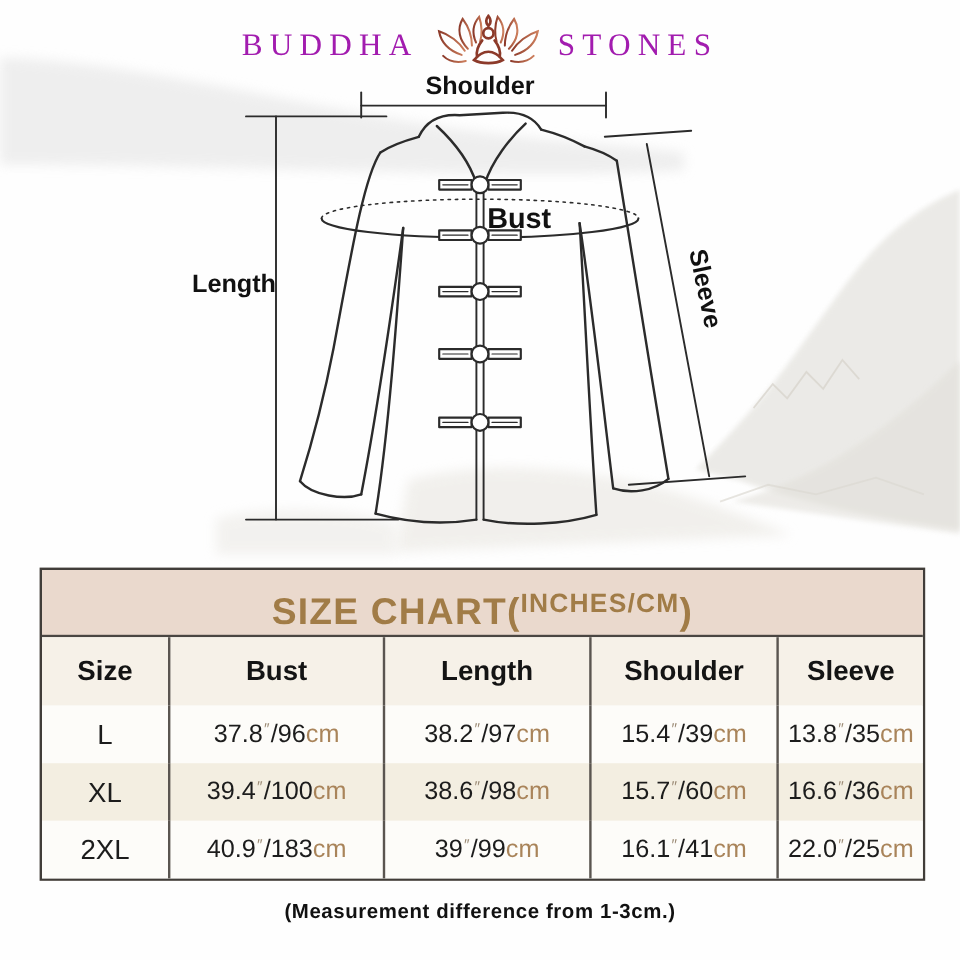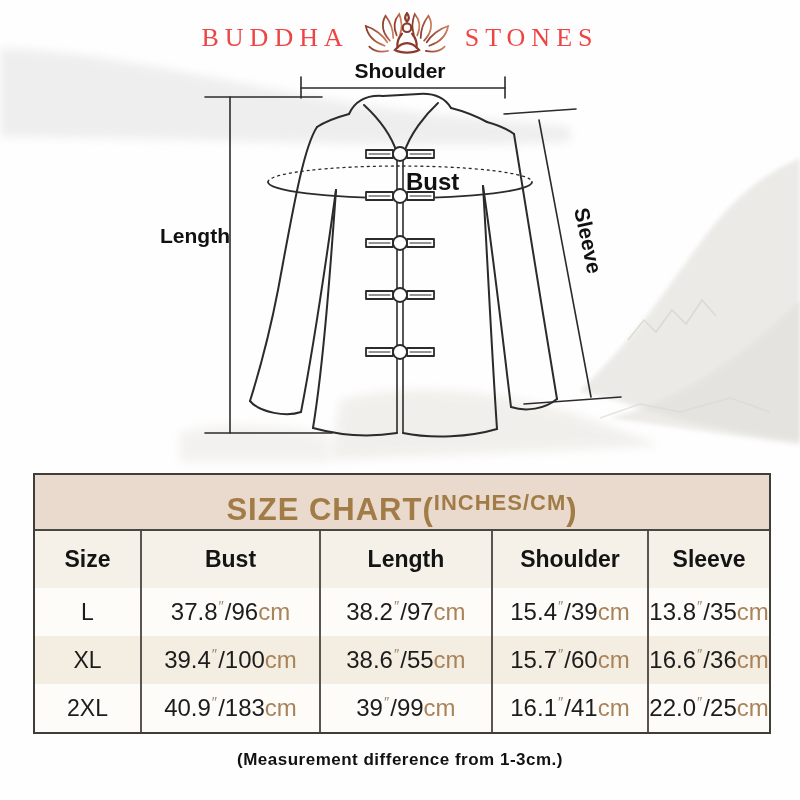--- a/index.html
+++ b/index.html
@@ -8,21 +8,21 @@
     background:#fefefe;overflow:hidden;
     font-family:"Liberation Sans",sans-serif;
   }
   
   .logo-bar{
     position:absolute;top:8px;left:0;width:100%;height:60px;
     display:flex;align-items:center;justify-content:center;gap:14px;z-index:3;
   }
   .logo-word{
     font-family:"Liberation Serif",serif;
-    font-size:26px;letter-spacing:6px;color:#ef4444;font-weight:500;
+    font-size:26px;letter-spacing:6px;color:#a21caf;font-weight:500;
   }
   .logo-icon{width:88px;height:60px;flex:0 0 auto;}
   
   .diagram{position:absolute;top:0;left:0;width:800px;height:470px;z-index:1;}
   
   .size-table{
     position:absolute;left:33px;top:473px;width:734px;z-index:3;
     border:2px solid #413d39;background:#fdfcf9;
   }
   .table-title{
@@ -37,21 +37,21 @@
     display:flex;align-items:center;justify-content:center;
     border-left:2px solid #5a5550;
   }
   .t-row .cell:first-child{border-left:none;}
   .head-row{height:57px;background:#f6f1e8;}
   .head-row .cell{font-weight:bold;font-size:23px;color:#141414;}
   .data-row{height:48px;}
   .row-light{background:#fdfcf9;}
   .row-shade{background:#f3eee1;}
   .size-cell{font-size:23px;color:#1c1c1c;}
-  .val{font-size:24px;color:#1c1c1c;white-space:nowrap;}
+  .val{font-size:21px;color:#1c1c1c;white-space:nowrap;}
   .in-mark{font-size:0.62em;color:#9b8a74;position:relative;top:-0.38em;padding:0 1px;}
   .cm-suffix{color:#a9845a;}
   
   .note{
     position:absolute;left:0;top:750px;width:100%;text-align:center;
     font-size:17px;font-weight:bold;color:#111;letter-spacing:0.5px;z-index:3;
   }
 </style>
 </head>
 <body>
@@ -255,21 +255,21 @@
           <span>39.4</span>
           <span class="in-mark">″</span>
           <span>/</span>
           <span>100</span>
           <span class="cm-suffix">cm</span>
         </div>
       <div class="cell val">
           <span>38.6</span>
           <span class="in-mark">″</span>
           <span>/</span>
-          <span>55</span>
+          <span>98</span>
           <span class="cm-suffix">cm</span>
         </div>
       <div class="cell val">
           <span>15.7</span>
           <span class="in-mark">″</span>
           <span>/</span>
           <span>60</span>
           <span class="cm-suffix">cm</span>
         </div>
       <div class="cell val">

